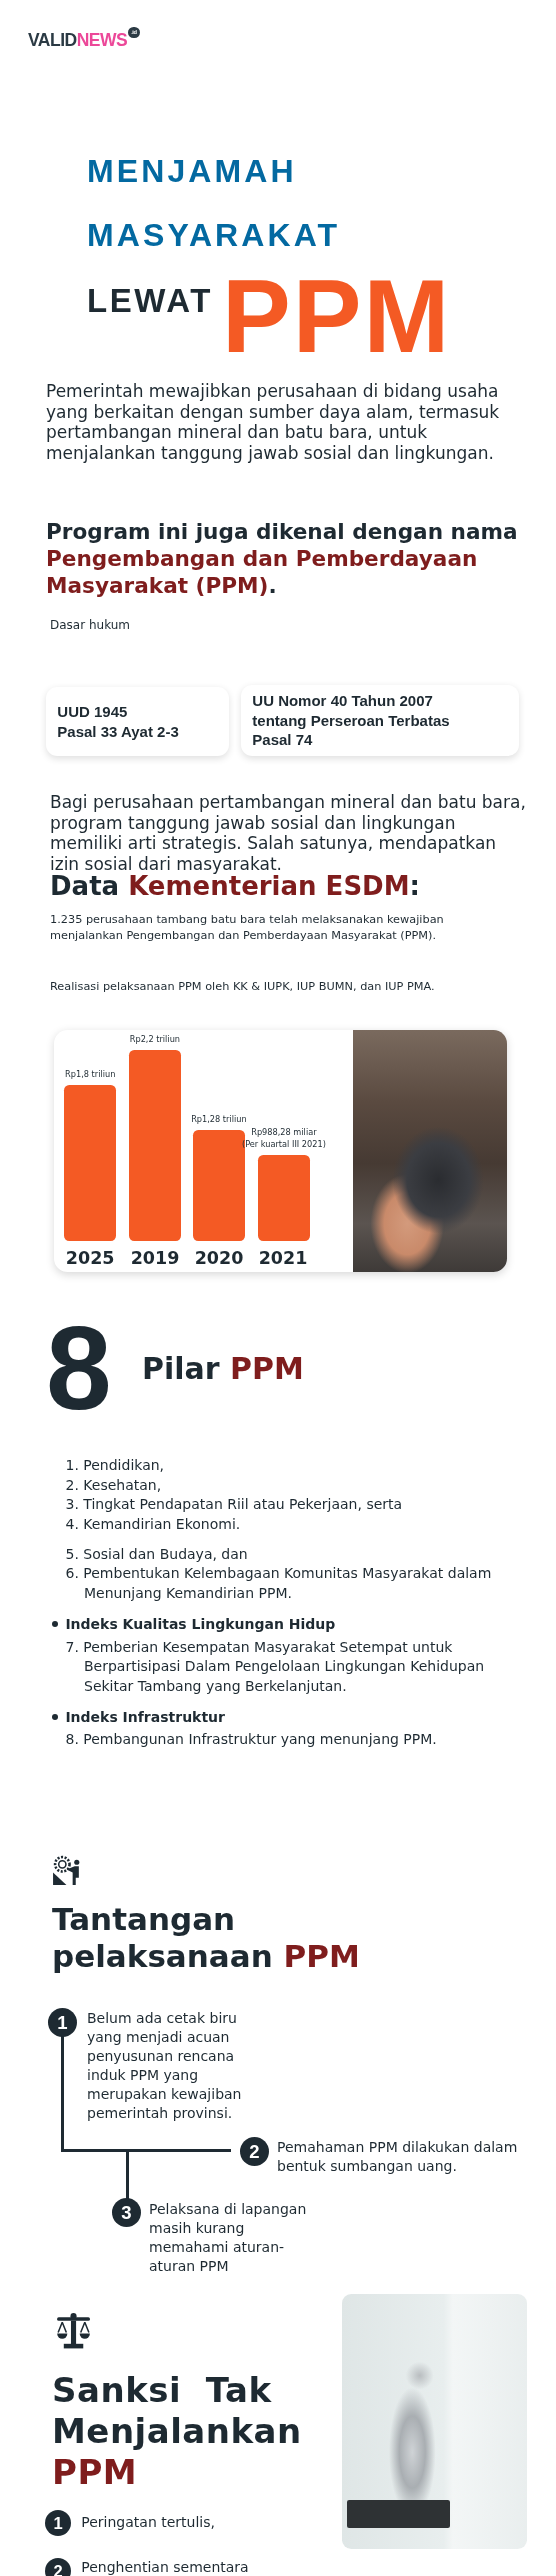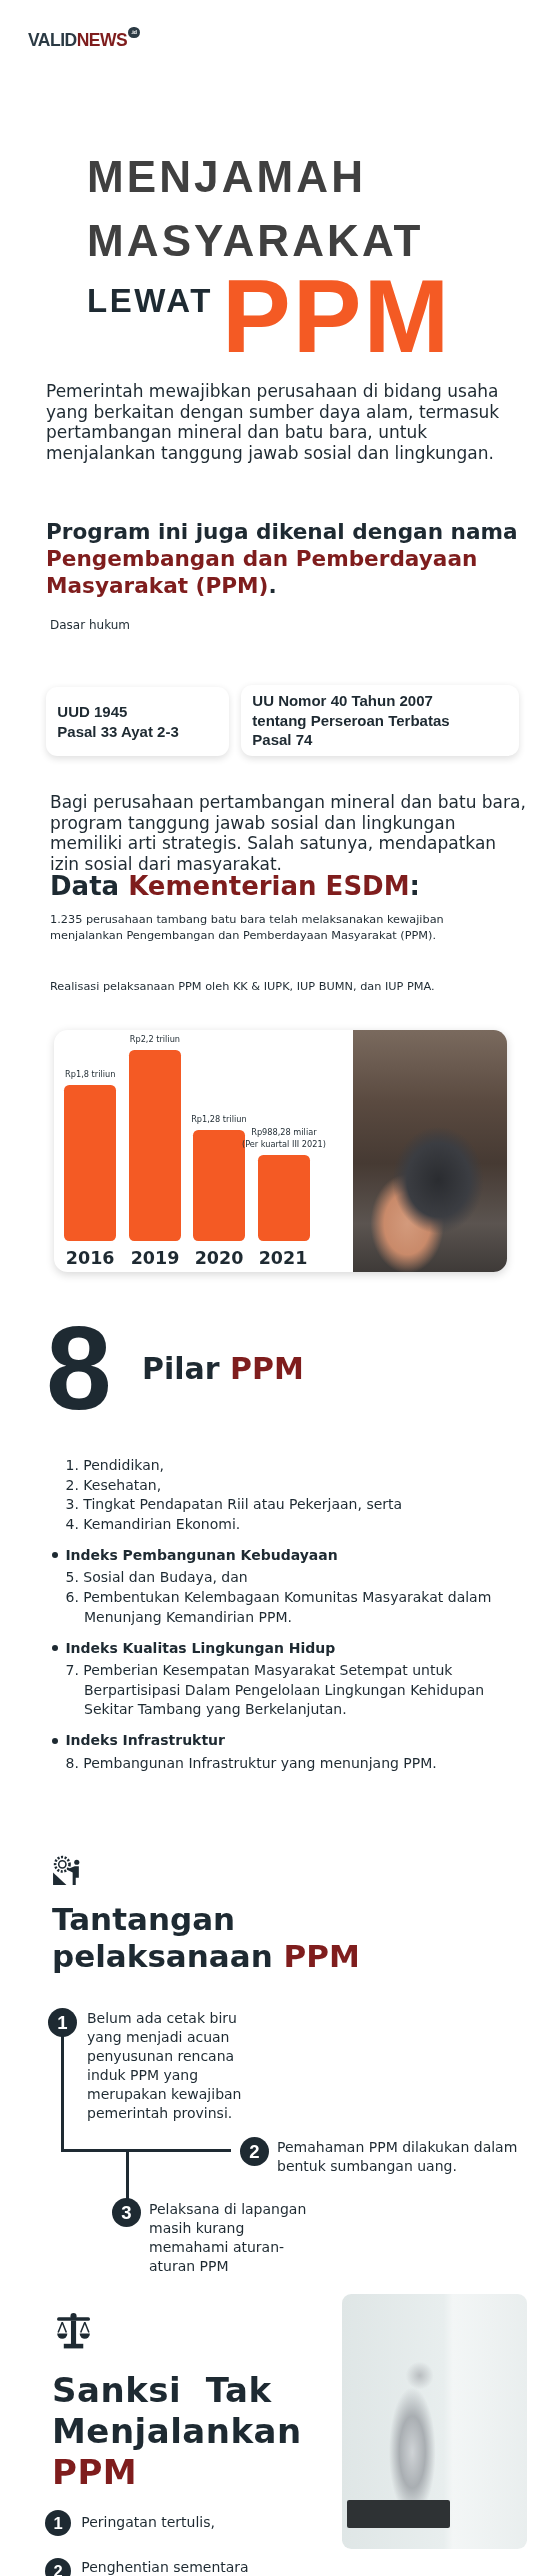--- a/index.html
+++ b/index.html
@@ -6,25 +6,25 @@
   html, body { width: 556px; background: #ffffff; }
   body { font-family: "DejaVu Sans", "Liberation Sans", sans-serif; color: #1e2a32; }
   .page { position: relative; width: 556px; height: 3091px; overflow: hidden; background: #ffffff; }
   .abs { position: absolute; }
   .orange { color: #7f1d1d; }
   .dark { color: #1e2a32; }
 
   
   .logo { left: 28px; top: 30px; font-family: "Liberation Sans", sans-serif; font-weight: 700; font-size: 17.5px; letter-spacing: -0.5px; }
   .logo .valid { color: #2b3a44; }
-  .logo .news { color: #7f1d1d; }
+  .logo .news { color: #ec4899; }
   .logo .id-badge { display: inline-block; width: 11.3px; height: 11.3px; border-radius: 50%; background: #2b3a44; color: #fff; font-size: 5.7px; line-height: 11.3px; text-align: center; vertical-align: top; margin-left: 1px; margin-top: -3.1px; }
 
   
-  .hero-l1, .hero-l2 { left: 87px; font-family: "Liberation Sans", sans-serif; font-weight: 700; font-size: 44px; letter-spacing: 3.1px; color: #404040; line-height: 1; }
+  .hero-l1, .hero-l2 { left: 87px; font-family: "Liberation Sans", sans-serif; font-weight: 700; font-size: 32px; letter-spacing: 3.1px; color: #0369a1; line-height: 1; }
   .hero-l1 { top: 155px; }
   .hero-l2 { top: 219px; }
   .hero-l3 { left: 87px; top: 284px; font-family: "Liberation Sans", sans-serif; font-weight: 700; font-size: 33px; letter-spacing: 2.6px; color: #1e2a32; line-height: 1; }
   .hero-ppm { left: 222px; top: 265px; font-family: "Liberation Sans", sans-serif; font-weight: 700; font-size: 103px; color: #f45a24; line-height: 1; letter-spacing: 2.1px; }
 
   .body-text { font-size: 17px; line-height: 20.6px; color: #1e2a32; }
   .intro { left: 46px; top: 381px; width: 479px; }
   .program { left: 46px; top: 518px; width: 479px; font-size: 21.6px; line-height: 27px; font-weight: 700; }
 
   .dasar-title { left: 50px; top: 618px; font-size: 12px; font-weight: 400; }
@@ -113,21 +113,21 @@
   <div class="abs esdm-title dark"><span>Data </span><span class="orange">Kementerian ESDM</span><span>:</span></div>
   <p class="abs esdm-p1">1.235 perusahaan tambang batu bara telah melaksanakan kewajiban menjalankan Pengembangan dan Pemberdayaan Masyarakat (PPM).</p>
   <p class="abs esdm-p2">Realisasi pelaksanaan PPM oleh KK &amp; IUPK, IUP BUMN, dan IUP PMA.</p>
 
   <div class="abs chart-card">
     <div class="chart-area" id="chart-area">
         <div class="bar-col" style="left: 10.3px;">
           <div class="bar-label" style="white-space: pre-line; bottom: 161px;">Rp1,8 triliun</div>
           <div class="bar" style="height: 156px;"></div>
         </div>
-        <div class="year" style="left: 5.2px;">2016</div>
+        <div class="year" style="left: 5.2px;">2025</div>
         <div class="bar-col" style="left: 75px;">
           <div class="bar-label" style="white-space: pre-line; bottom: 196px;">Rp2,2 triliun</div>
           <div class="bar" style="height: 191px;"></div>
         </div>
         <div class="year" style="left: 70px;">2019</div>
         <div class="bar-col" style="left: 139px;">
           <div class="bar-label" style="white-space: pre-line; bottom: 116px;">Rp1,28 triliun</div>
           <div class="bar" style="height: 111px;"></div>
         </div>
         <div class="year" style="left: 134px;">2020</div>
@@ -146,24 +146,20 @@
   <div class="abs pilar-list">
     <div class="pilar-group">
       <div class="pilar-items">
         <div class="pilar-item">1.  Pendidikan,</div>
         <div class="pilar-item">2. Kesehatan,</div>
         <div class="pilar-item">3. Tingkat Pendapatan Riil atau Pekerjaan, serta</div>
         <div class="pilar-item">4. Kemandirian Ekonomi.</div>
       </div>
     </div>
     <div class="pilar-group">
-      <div class="pilar-head">
-          <span class="dot"></span>
-          <span>Indeks Pembangunan Kebudayaan</span>
-        </div>
       <div class="pilar-items">
         <div class="pilar-item">5. Sosial dan Budaya, dan</div>
         <div class="pilar-item">6. Pembentukan Kelembagaan Komunitas Masyarakat dalam Menunjang Kemandirian PPM.</div>
       </div>
     </div>
     <div class="pilar-group">
       <div class="pilar-head">
           <span class="dot"></span>
           <span>Indeks Kualitas Lingkungan Hidup</span>
         </div>

